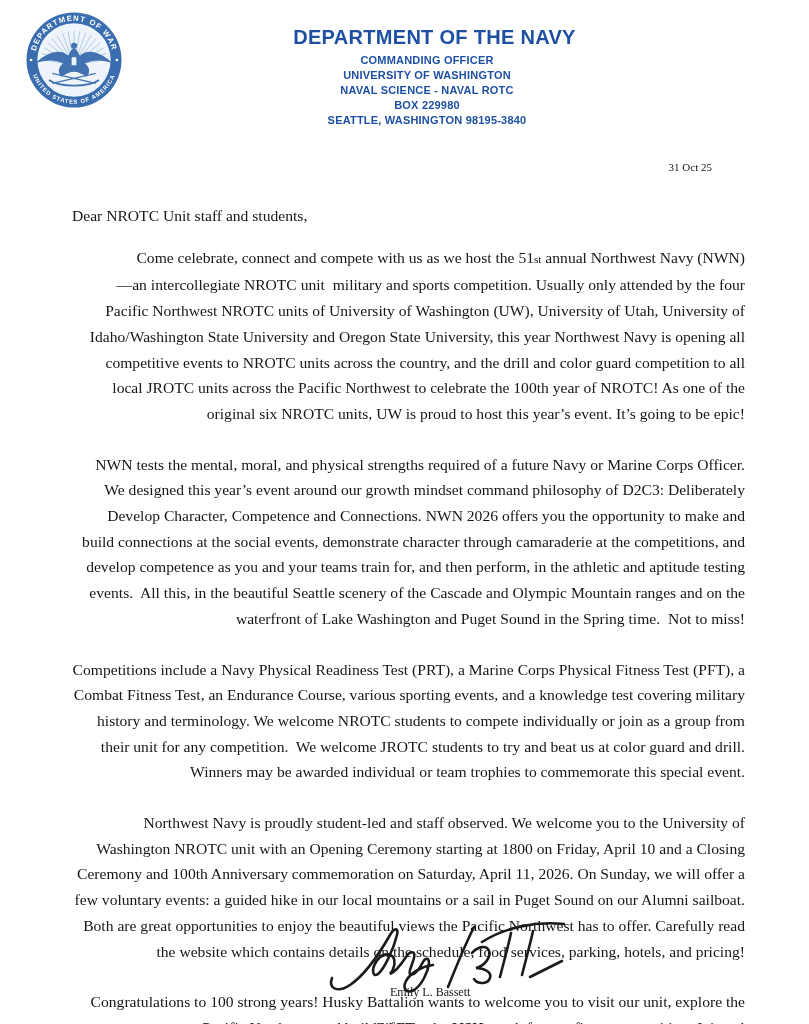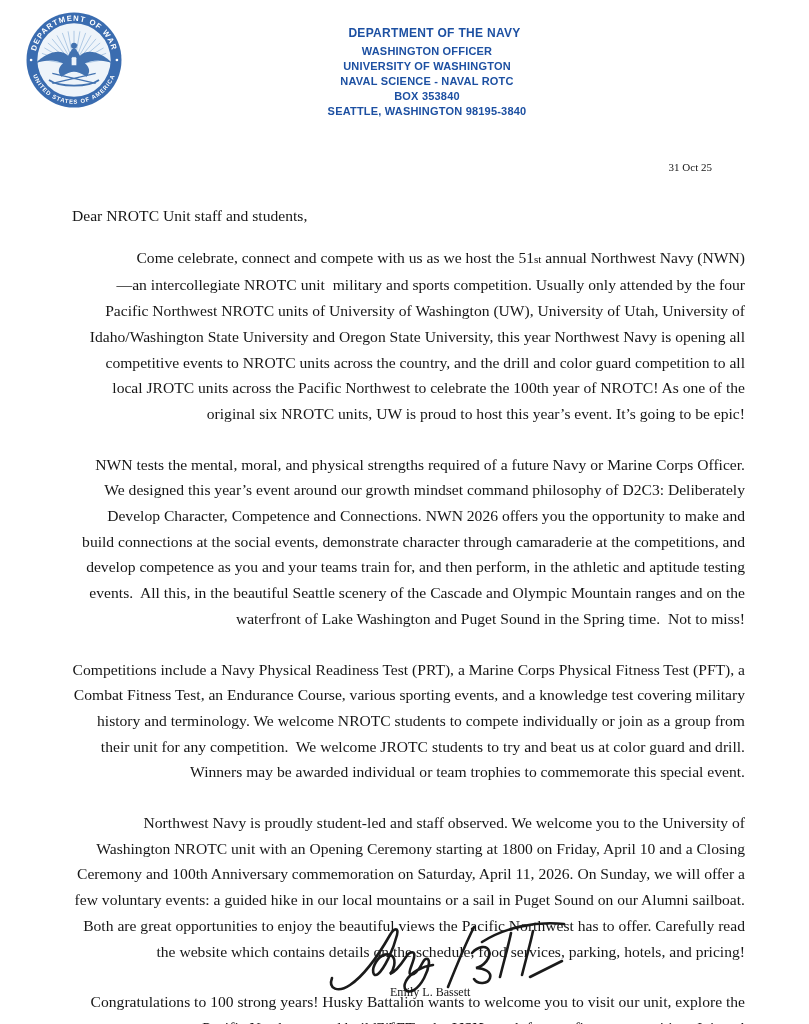--- a/index.html
+++ b/index.html
@@ -23,21 +23,21 @@
   .lh-block {
     position: absolute;
     left: 45px; top: 26px;
     width: 764px;
     text-align: center;
     color: var(--accent);
     font-family: "Liberation Sans", sans-serif;
     font-weight: bold;
   }
   .lh-title {
-    font-size: 12px;
+    font-size: 20px;
     letter-spacing: 0.3px;
     margin-bottom: 4px;
     margin-left: 15px;
   }
   .lh-sub {
     font-size: 11px;
     line-height: 15px;
     letter-spacing: 0.2px;
   }
   
@@ -131,24 +131,24 @@
         <textPath href="#arcBottom" startOffset="50%" text-anchor="middle">UNITED STATES OF AMERICA</textPath>
       </text>
       <circle cx="8.5" cy="60" r="1.6" fill="#ffffff"></circle>
       <circle cx="111.5" cy="60" r="1.6" fill="#ffffff"></circle>
     </svg>
   </div>
 
   <div class="lh-block">
     <div class="lh-title">DEPARTMENT OF THE NAVY</div>
     <div id="lh-subs">
-        <div class="lh-sub">WASHINGTON OFFICER</div>
+        <div class="lh-sub">COMMANDING OFFICER</div>
         <div class="lh-sub">UNIVERSITY OF WASHINGTON</div>
         <div class="lh-sub">NAVAL SCIENCE - NAVAL ROTC</div>
-        <div class="lh-sub">BOX 353840</div>
+        <div class="lh-sub">BOX 229980</div>
         <div class="lh-sub">SEATTLE, WASHINGTON 98195-3840</div>
       </div>
   </div>
 
   <div class="date-line">31 Oct 25</div>
 
   <div class="letter-body">
     <div class="salutation">Dear NROTC Unit staff and students,</div>
     <div id="paragraphs">
         <p class="para indent"><span>Come celebrate, connect and compete with us as we host the 51</span><span class="ordinal">st</span><span> annual Northwest Navy (NWN)—an intercollegiate NROTC unit  military and sports competition. Usually only attended by the four Pacific Northwest NROTC units of University of Washington (UW), University of Utah, University of Idaho/Washington State University and Oregon State University, this year Northwest Navy is opening all competitive events to NROTC units across the country, and the drill and color guard competition to all local JROTC units across the Pacific Northwest to celebrate the 100th year of NROTC! As one of the original six NROTC units, UW is proud to host this year’s event. It’s going to be epic!</span></p>

